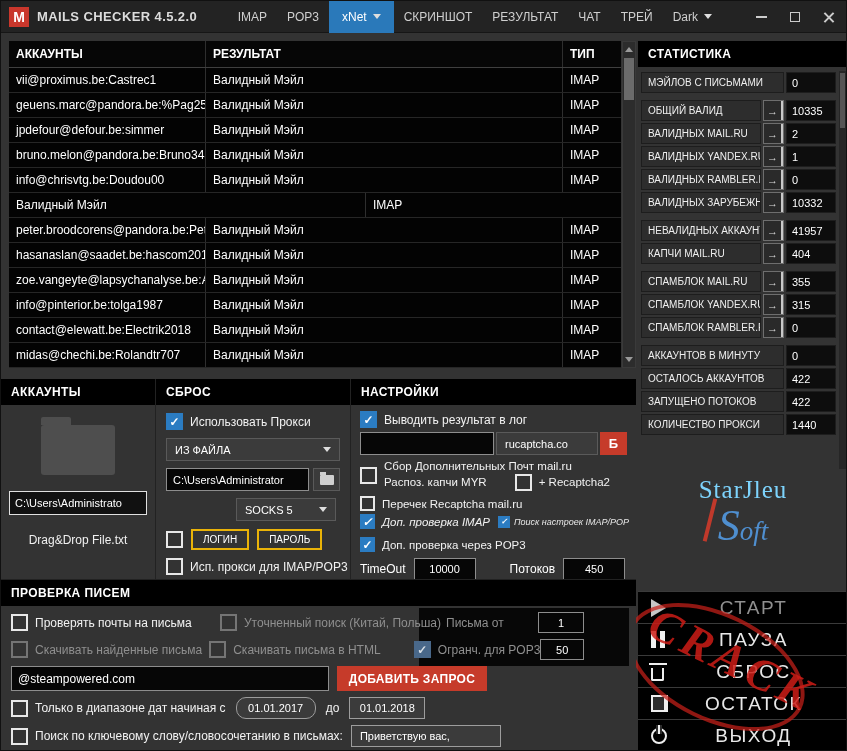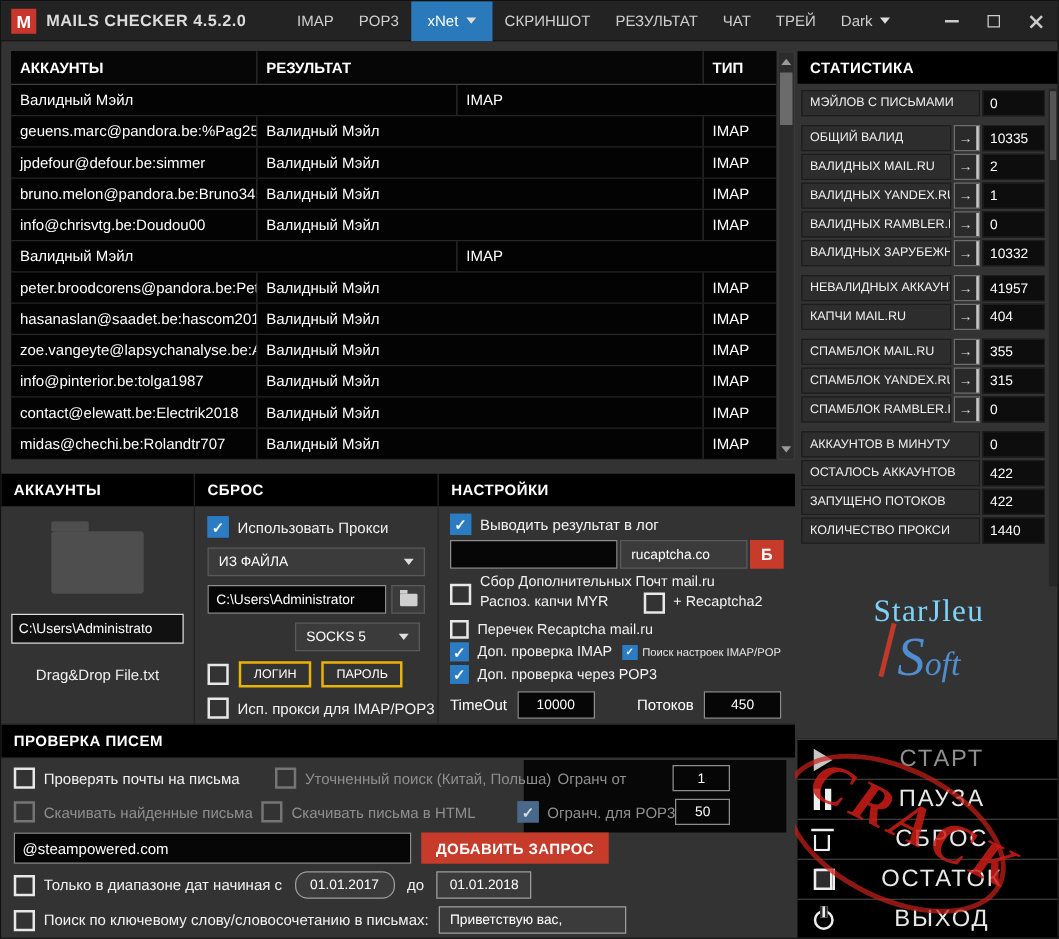--- a/index.html
+++ b/index.html
@@ -172,20 +172,21 @@
     </div>
   </div>
 
   <div class="table-panel">
     <div class="thead">
       <div class="tc c-acc">АККАУНТЫ</div>
       <div class="tc c-res">РЕЗУЛЬТАТ</div>
       <div class="tc c-type">ТИП</div>
     </div>
     <div class="trow">
+      <div class="tc c-acc">vii@proximus.be:Castrec1</div>
       <div class="tc c-res">Валидный Мэйл</div>
       <div class="tc c-type">IMAP</div>
     </div>
     <div class="trow">
       <div class="tc c-acc">geuens.marc@pandora.be:%Pag25yz</div>
       <div class="tc c-res">Валидный Мэйл</div>
       <div class="tc c-type">IMAP</div>
     </div>
     <div class="trow">
       <div class="tc c-acc">jpdefour@defour.be:simmer</div>
@@ -436,21 +437,21 @@
             <span>Распоз. капчи MYR</span>
             <span class="cb" style="margin-left:28px;"></span>
             <span class="cblabel" style="font-size:11.5px;">+ Recaptcha2</span>
           </div>
         </div>
       </div>
       <div class="s-row" style="margin-bottom:3px;">
         <span class="cb" style="width:15px;height:15px;"></span>
         <span class="cblabel" style="font-size:11.5px;">Перечек Recaptcha mail.ru</span>
       </div>
-      <div class="s-row" style="margin-bottom:3px;">
+      <div class="s-row" style="margin-bottom:8px;font-style:italic;">
         <span class="cb checked" style="width:15px;height:15px;"></span>
         <span class="cblabel" style="font-size:11.5px;">Доп. проверка IMAP</span>
         <span class="cb sm checked" style="margin-left:8px;"></span>
         <span class="s-small">Поиск настроек IMAP/POP</span>
       </div>
       <div class="s-row" style="margin-bottom:6px;">
         <span class="cb checked" style="width:15px;height:15px;"></span>
         <span class="cblabel" style="font-size:11.5px;">Доп. проверка через POP3</span>
       </div>
       <div class="s-row">
@@ -464,21 +465,21 @@
 
   <div class="panel panel-check">
     <div class="panel-header">ПРОВЕРКА ПИСЕМ</div>
     <div class="pc-body">
       <div class="pc-dark"></div>
       <div class="c-row nums">
         <span class="cb"></span>
         <span class="cblabel w185">Проверять почты на письма</span>
         <span class="cb dis"></span>
         <span class="cblabel gray" style="width:195px;">Уточненный поиск (Китай, Польша)</span>
-        <span class="cblabel gray">Огранч от</span>
+        <span class="cblabel gray">Письма от</span>
         <div class="tfield center" style="width:46px; height:21px; margin-left:auto;">1</div>
       </div>
       <div class="c-row nums">
         <span class="cb dis"></span>
         <span class="cblabel gray w185">Скачивать найденные письма</span>
         <span class="cb dis"></span>
         <span class="cblabel gray w160">Скачивать письма в HTML</span>
         <span class="cb checked-dis" style="margin-left:30px;"></span>
         <span class="cblabel gray">Огранч. для POP3</span>
         <div class="tfield center" style="width:46px; height:21px; margin-left:auto;">50</div>

